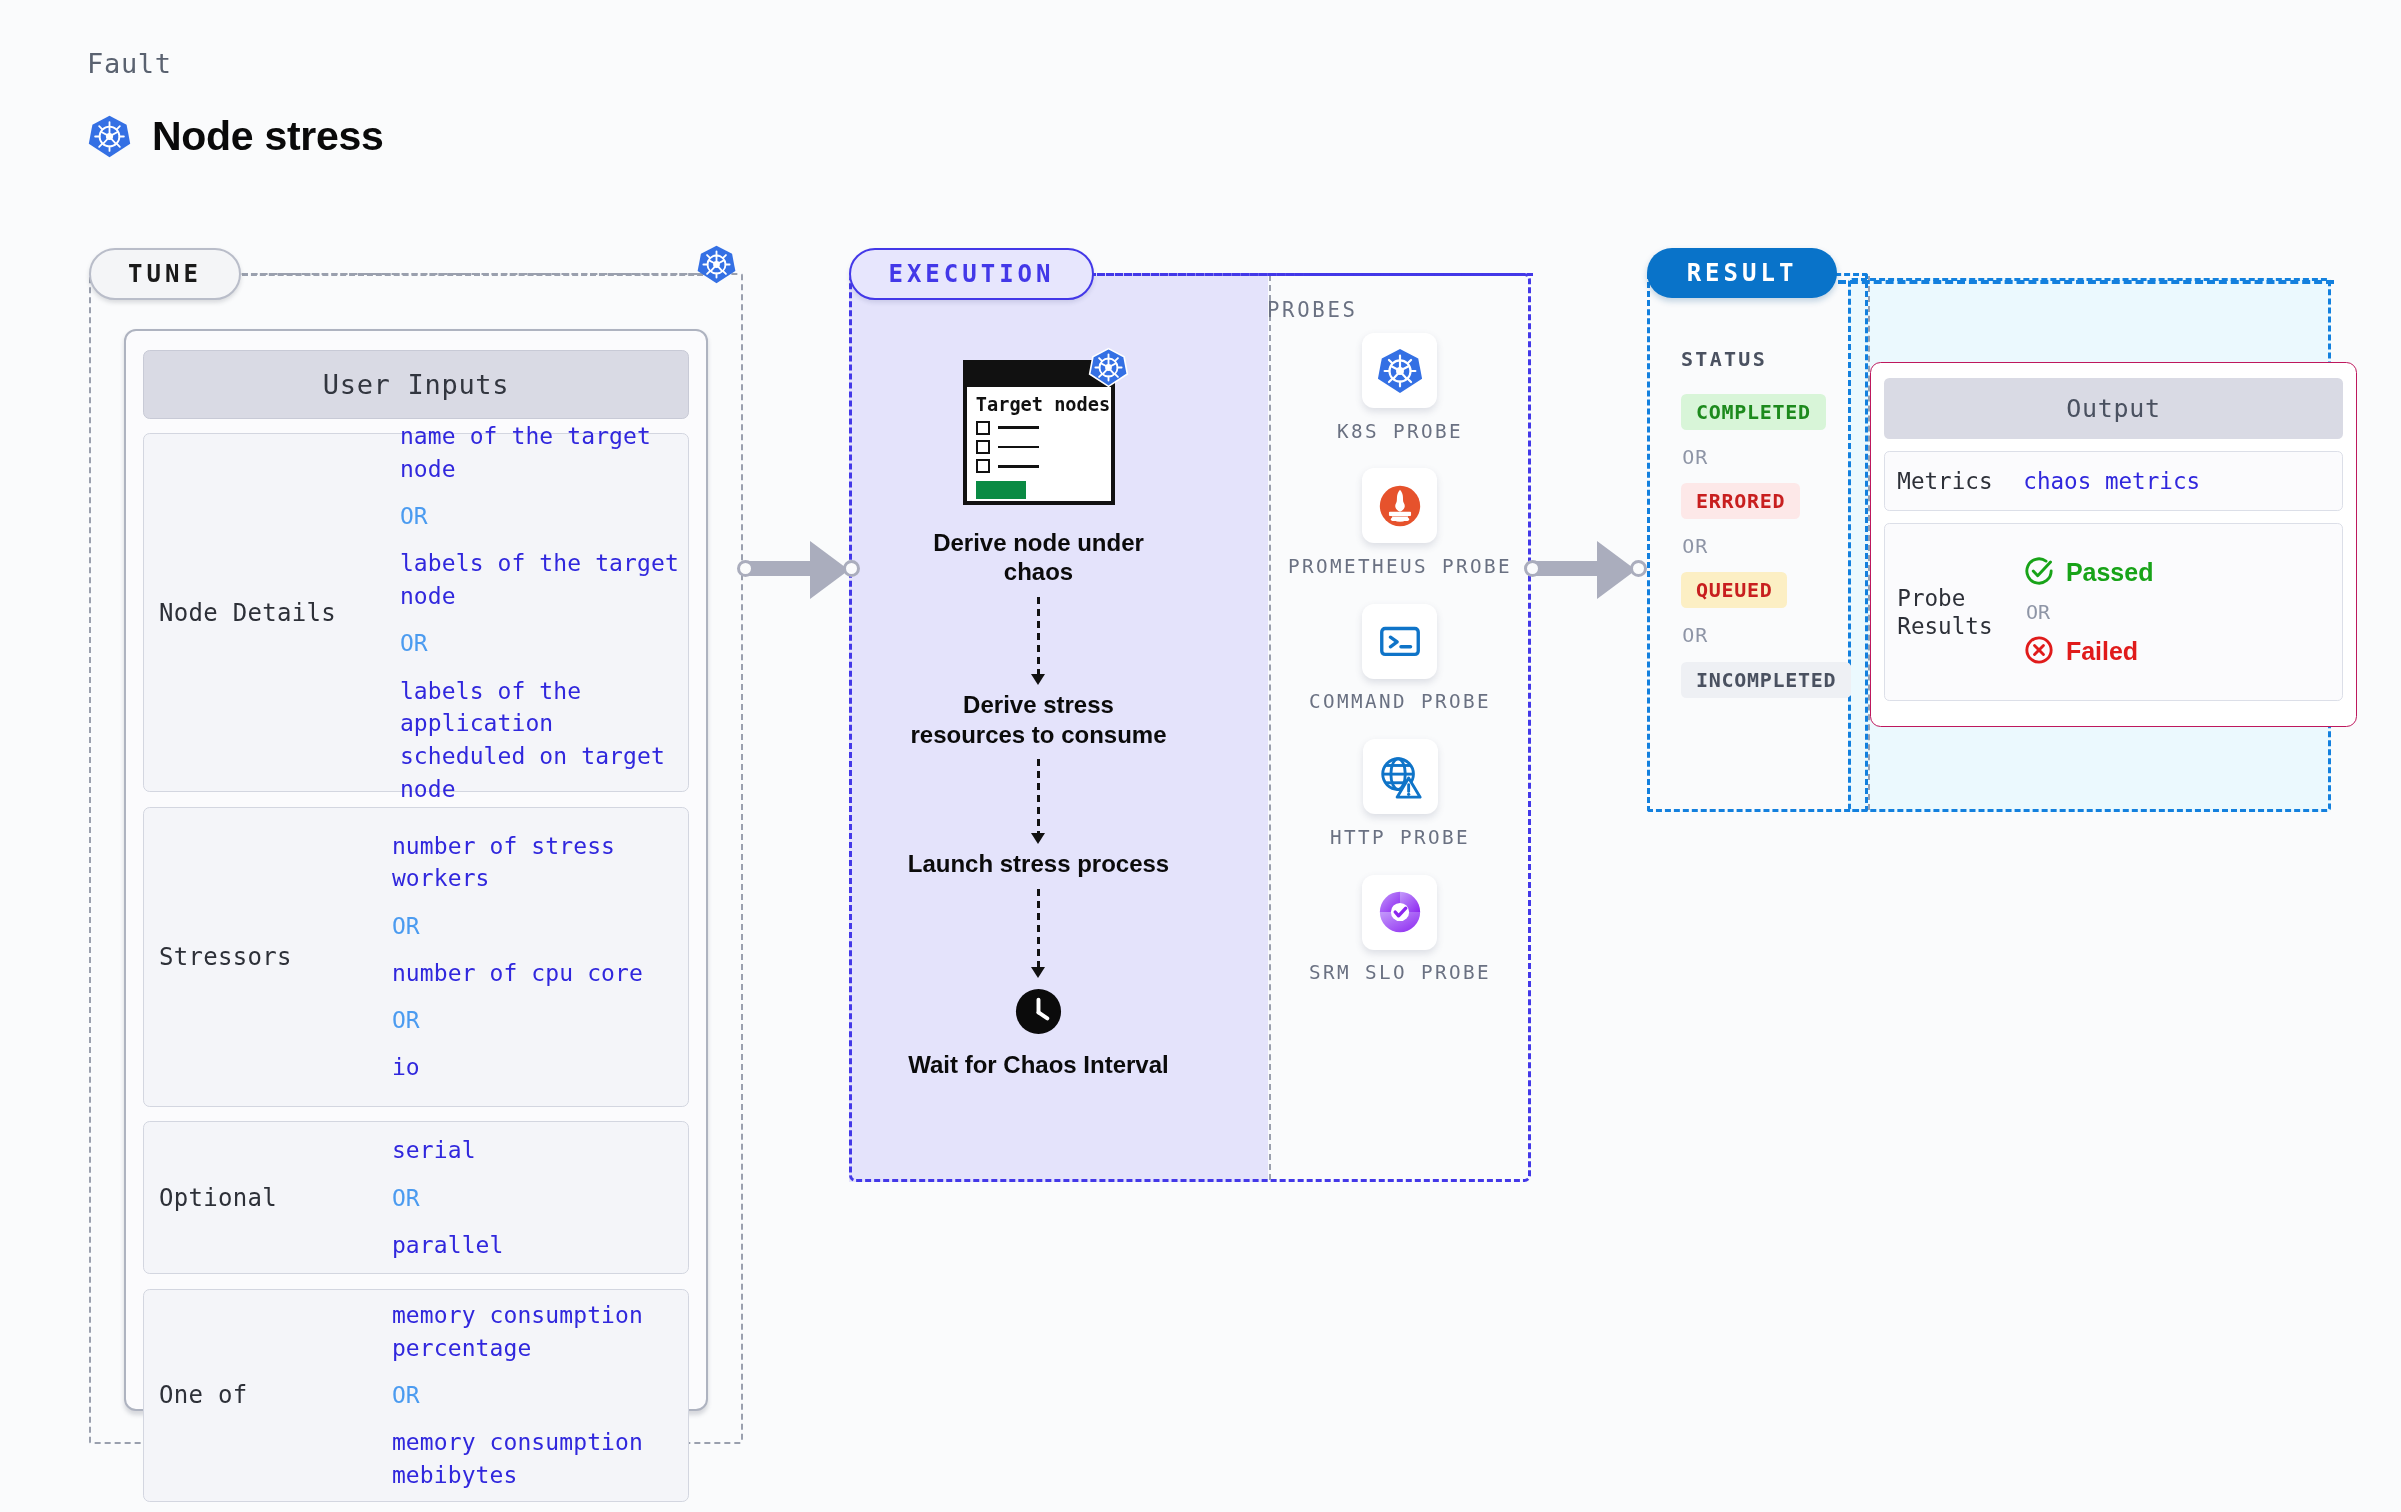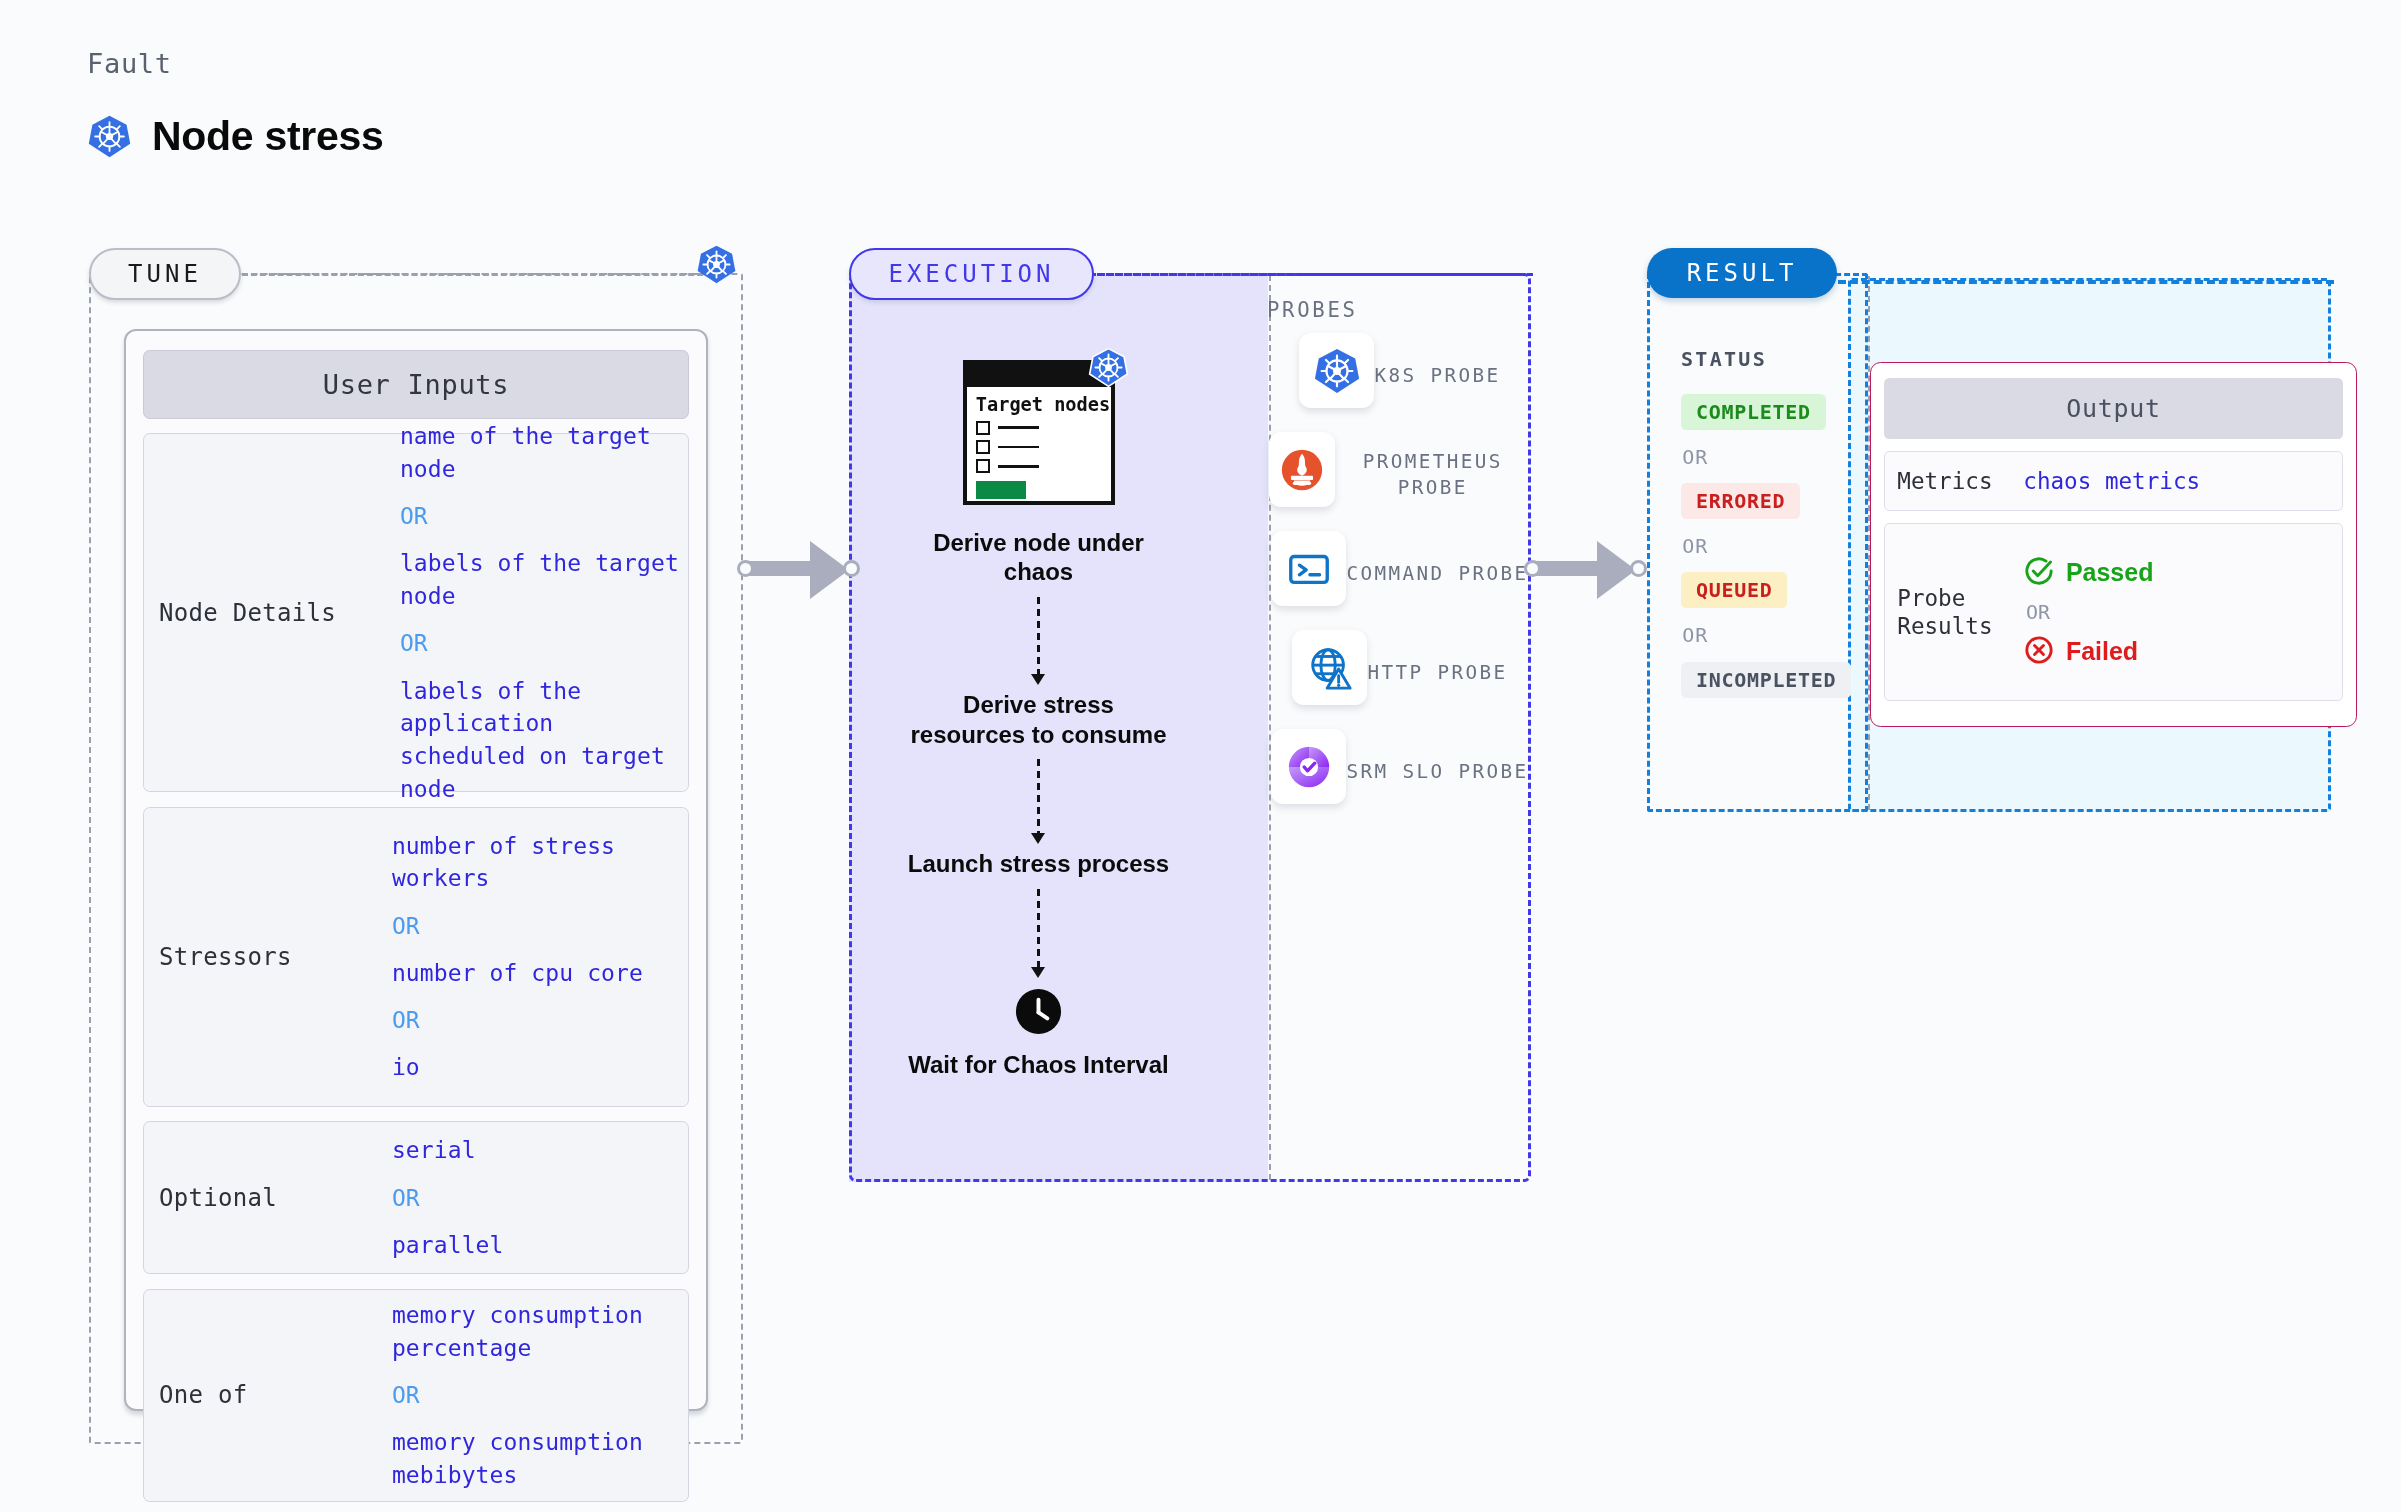--- a/index.html
+++ b/index.html
@@ -26,21 +26,21 @@
     font-size: 41px; font-weight: 700; color: #0a0a0a; letter-spacing: -0.3px; text-align: right;
   }
 
   
   .k8s { display: block; }
 
   
   .badge {
     position: absolute; display: flex; align-items: center; justify-content: center;
     border-radius: 665px; font-family: "DejaVu Sans Mono", monospace;
-    font-weight: 400; letter-spacing: 4px; z-index: 30;
+    font-weight: 700; letter-spacing: 4px; z-index: 30;
   }
   #badge-tune {
     left: 89px; top: 248px; width: 152px; height: 52px;
     background: #f4f5f7; border: 2px solid #b9bdc9; color: #1a1a1a;
     font-size: 24px; box-shadow: 0 2.7px 4.7px rgba(60,64,80,.17);
   }
   #badge-execution {
     left: 849px; top: 248px; width: 245px; height: 52px;
     background: #e7e6fd; border: 2.7px solid #4338e8; color: #4338e8;
     font-size: 24px; box-shadow: 0 2.7px 4.7px rgba(60,64,120,.14);
@@ -176,21 +176,21 @@
   
   #probes-title {
     position: absolute; left: 1267px; top: 298px;
     font-size: 20.6px; color: #6a7182; letter-spacing: 2.7px;
     font-family: "DejaVu Sans Mono", monospace;
   }
   #probes-list {
     position: absolute; left: 1269px; top: 333px; width: 262px;
     display: flex; flex-direction: column; align-items: center; gap: 24px;
   }
-  .probe-item { display: flex; flex-direction: row; align-items: center; }
+  .probe-item { display: flex; flex-direction: column; align-items: center; }
   .probe-tile {
     width: 75px; height: 75px; background: #ffffff; border-radius: 12px;
     display: flex; align-items: center; justify-content: center;
     box-shadow: 0 3.3px 7.3px rgba(80,90,120,.16);
   }
   .probe-name {
     margin-top: 10.6px; font-size: 19.3px; color: #6a7182;
     letter-spacing: 2.4px; text-align: center; line-height: 1.34;
     font-family: "DejaVu Sans Mono", monospace;
   }

